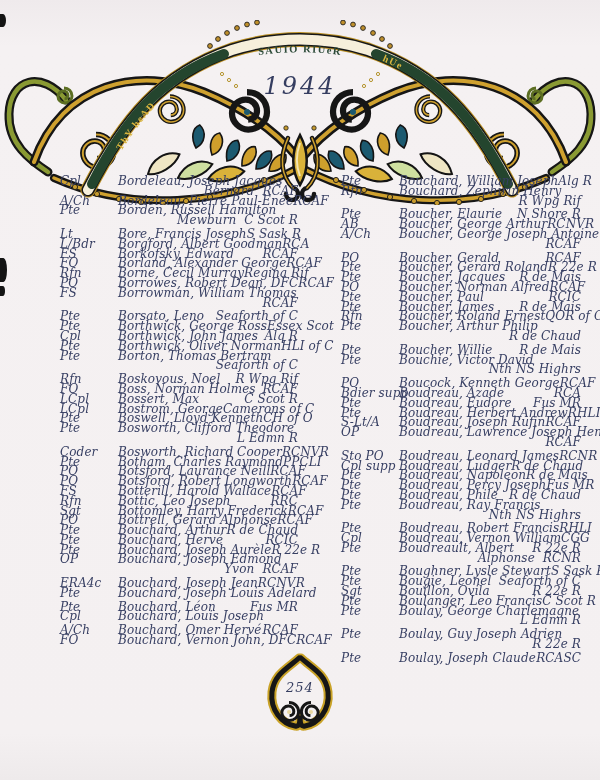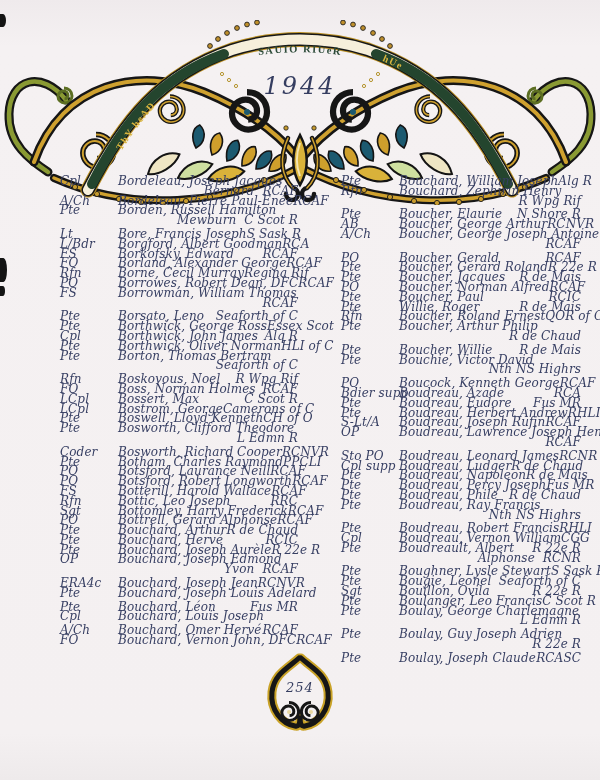--- a/index.html
+++ b/index.html
@@ -514,21 +514,21 @@
       <div class="row">
         <div class="line1">
           <span class="rank">Pte</span>
           <span class="name">Boucher, Paul</span>
           <span class="unit">RCIC</span>
         </div>
       </div>
       <div class="row">
         <div class="line1">
           <span class="rank">Pte</span>
-          <span class="name">Willie, Roger</span>
+          <span class="name">Boucher, James</span>
           <span class="unit">R de Mais</span>
         </div>
       </div>
       <div class="row">
         <div class="line1">
           <span class="rank">Rfn</span>
           <span class="name">Boucher, Roland Ernest</span>
           <span class="unit">QOR of C</span>
         </div>
       </div>

